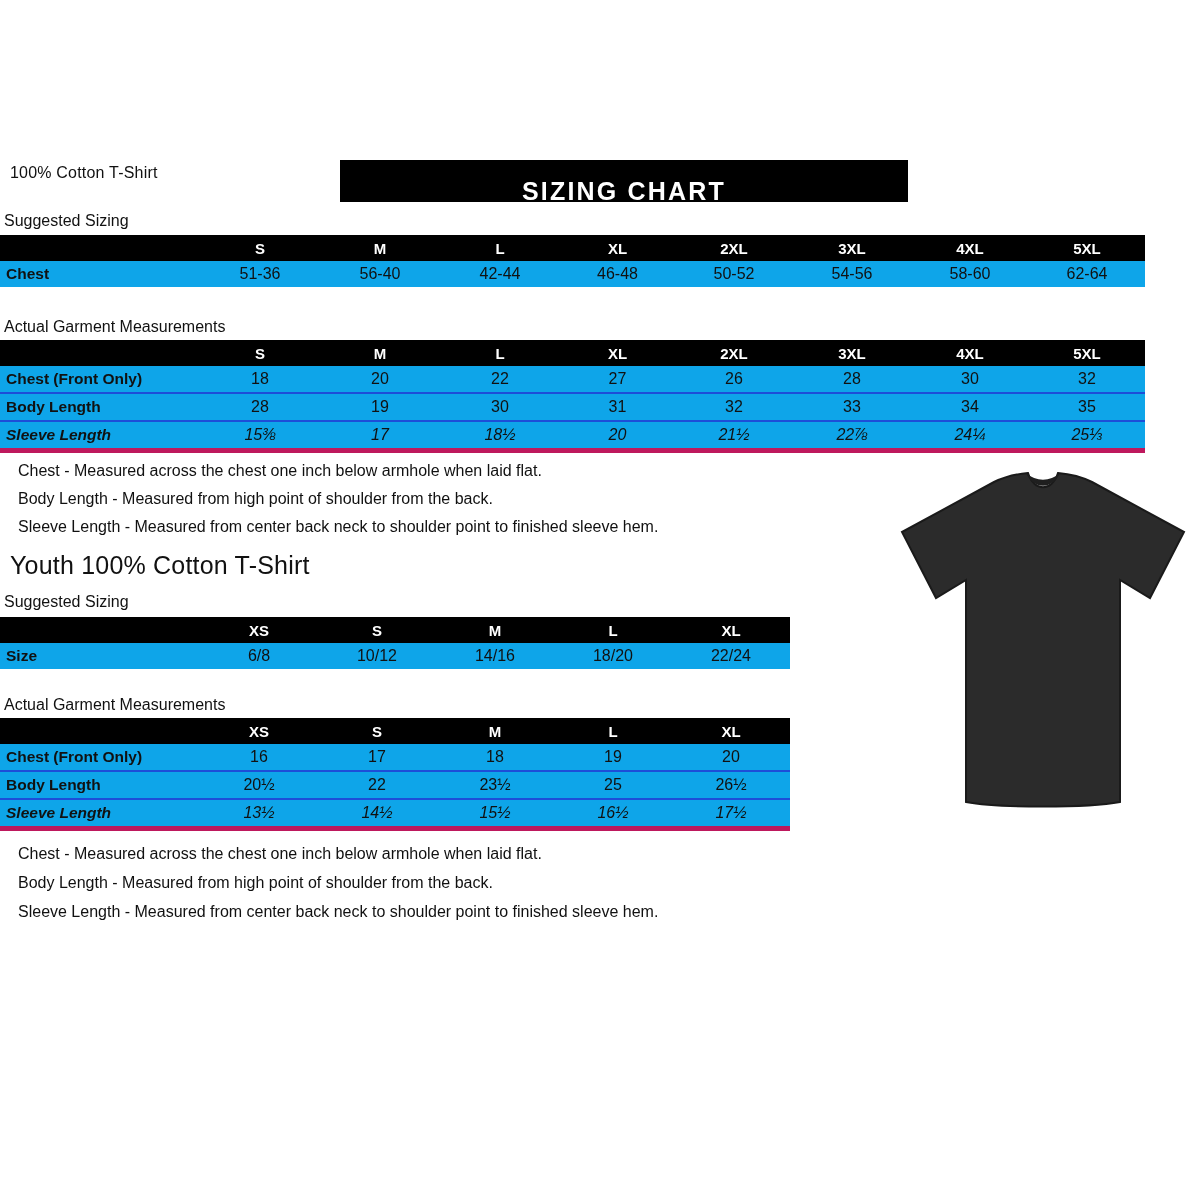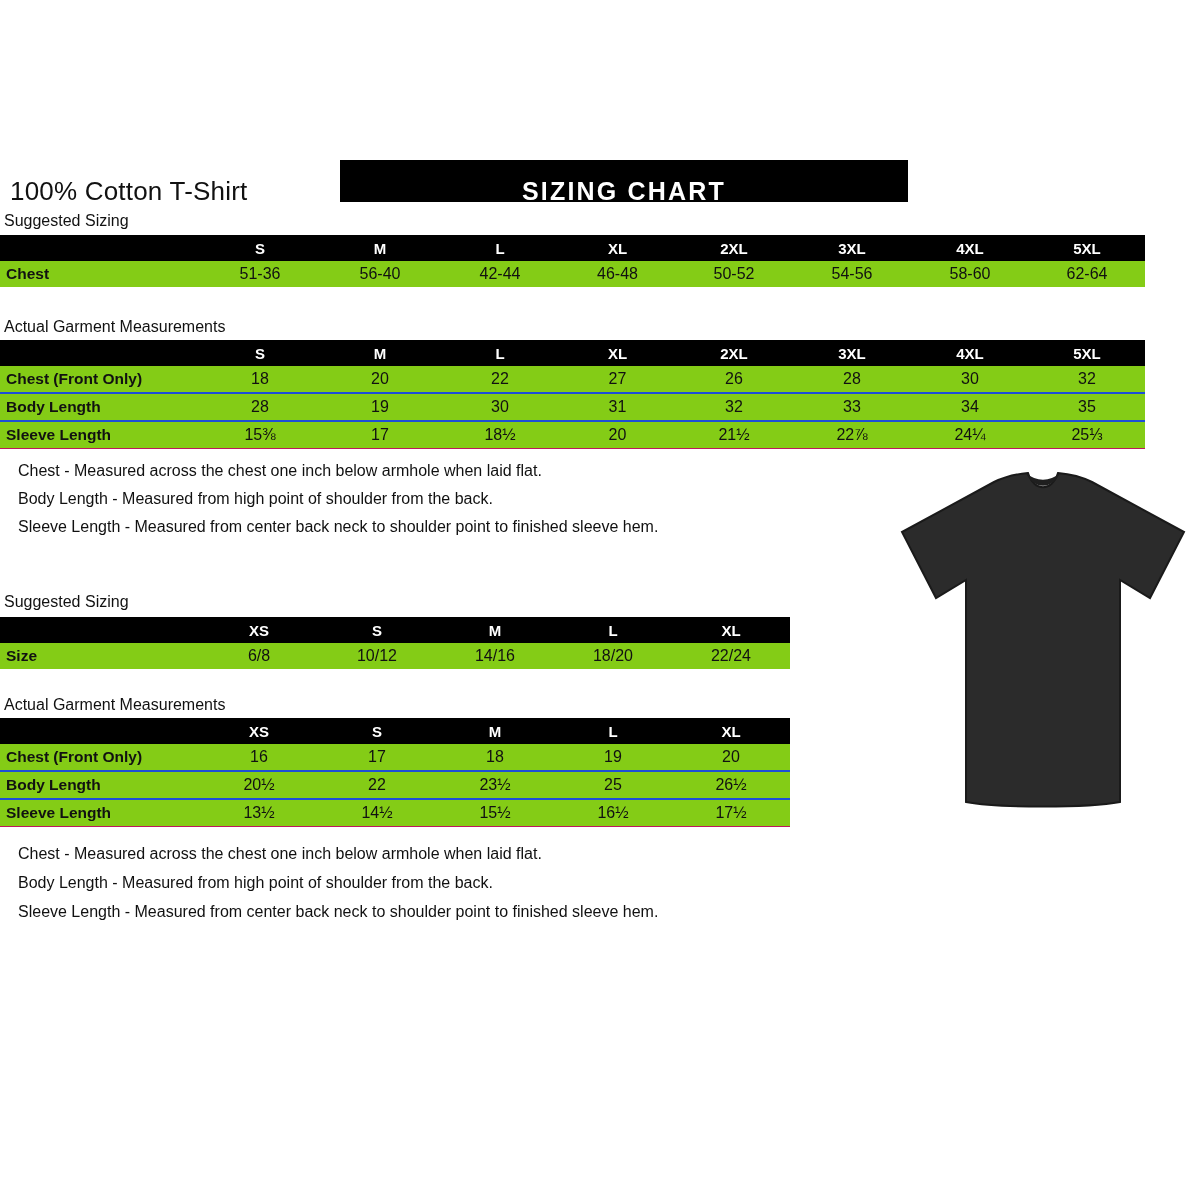--- a/index.html
+++ b/index.html
@@ -19,22 +19,22 @@
     position: absolute;
     left: 0; top: 0;
     width: 1200px;
     height: 1200px;
   }
 
   
   .adult-title {
     position: absolute;
     left: 10px;
-    top: 176px;
-    font-size: 26px;
+    top: 164px;
+    font-size: 16px;
     font-weight: 400;
     letter-spacing: 0.2px;
     white-space: nowrap;
   }
   .sizing-chart-banner {
     position: absolute;
     left: 340px;
     top: 160px;
     width: 568px;
     height: 42px;
@@ -81,33 +81,34 @@
     height: 26px;
     font-weight: 700;
     font-size: 15px;
   }
   .tbl thead th.rowlabelhead {
     text-align: left;
     padding-left: 6px;
   }
   .tbl tbody td {
     height: 26px;
-    background: #84cc16;
+    background: #0ea5e9;
   }
   .tbl tbody td.rowlabel {
     text-align: left;
     padding-left: 6px;
     font-weight: 700;
     font-size: 15.5px;
   }
   .tbl.lined tbody tr {
     border-bottom: 2px solid #1d4ed8;
   }
   .tbl.lined tbody tr:last-child {
-    border-bottom: 1px solid #be185d;
+    border-bottom: 5px solid #be185d;
+    font-style: italic;
   }
 
   
   .note {
     position: absolute;
     font-size: 16px;
     color: #111111;
     white-space: nowrap;
     text-align: center;
   }
@@ -245,20 +246,21 @@
         <td>24¼</td>
         <td>25⅓</td>
       </tr>
     </tbody>
   </table>
 
   <div class="note" style="left:18px; top:462px;">Chest - Measured across the chest one inch below armhole when laid flat.</div>
   <div class="note" style="left:18px; top:490px;">Body Length - Measured from high point of shoulder from the back.</div>
   <div class="note" style="left:18px; top:518px;">Sleeve Length - Measured from center back neck to shoulder point to finished sleeve hem.</div>
 
+  <div class="youth-title">Youth 100% Cotton T-Shirt</div>
 
   <div class="section-label" style="left:4px; top:593px;">Suggested Sizing</div>
 
   <table class="tbl" style="left:0px; top:617px; width:790px;">
     <colgroup>
       <col style="width:200px">
       <col style="width:118px">
         <col style="width:118px">
         <col style="width:118px">
         <col style="width:118px">

